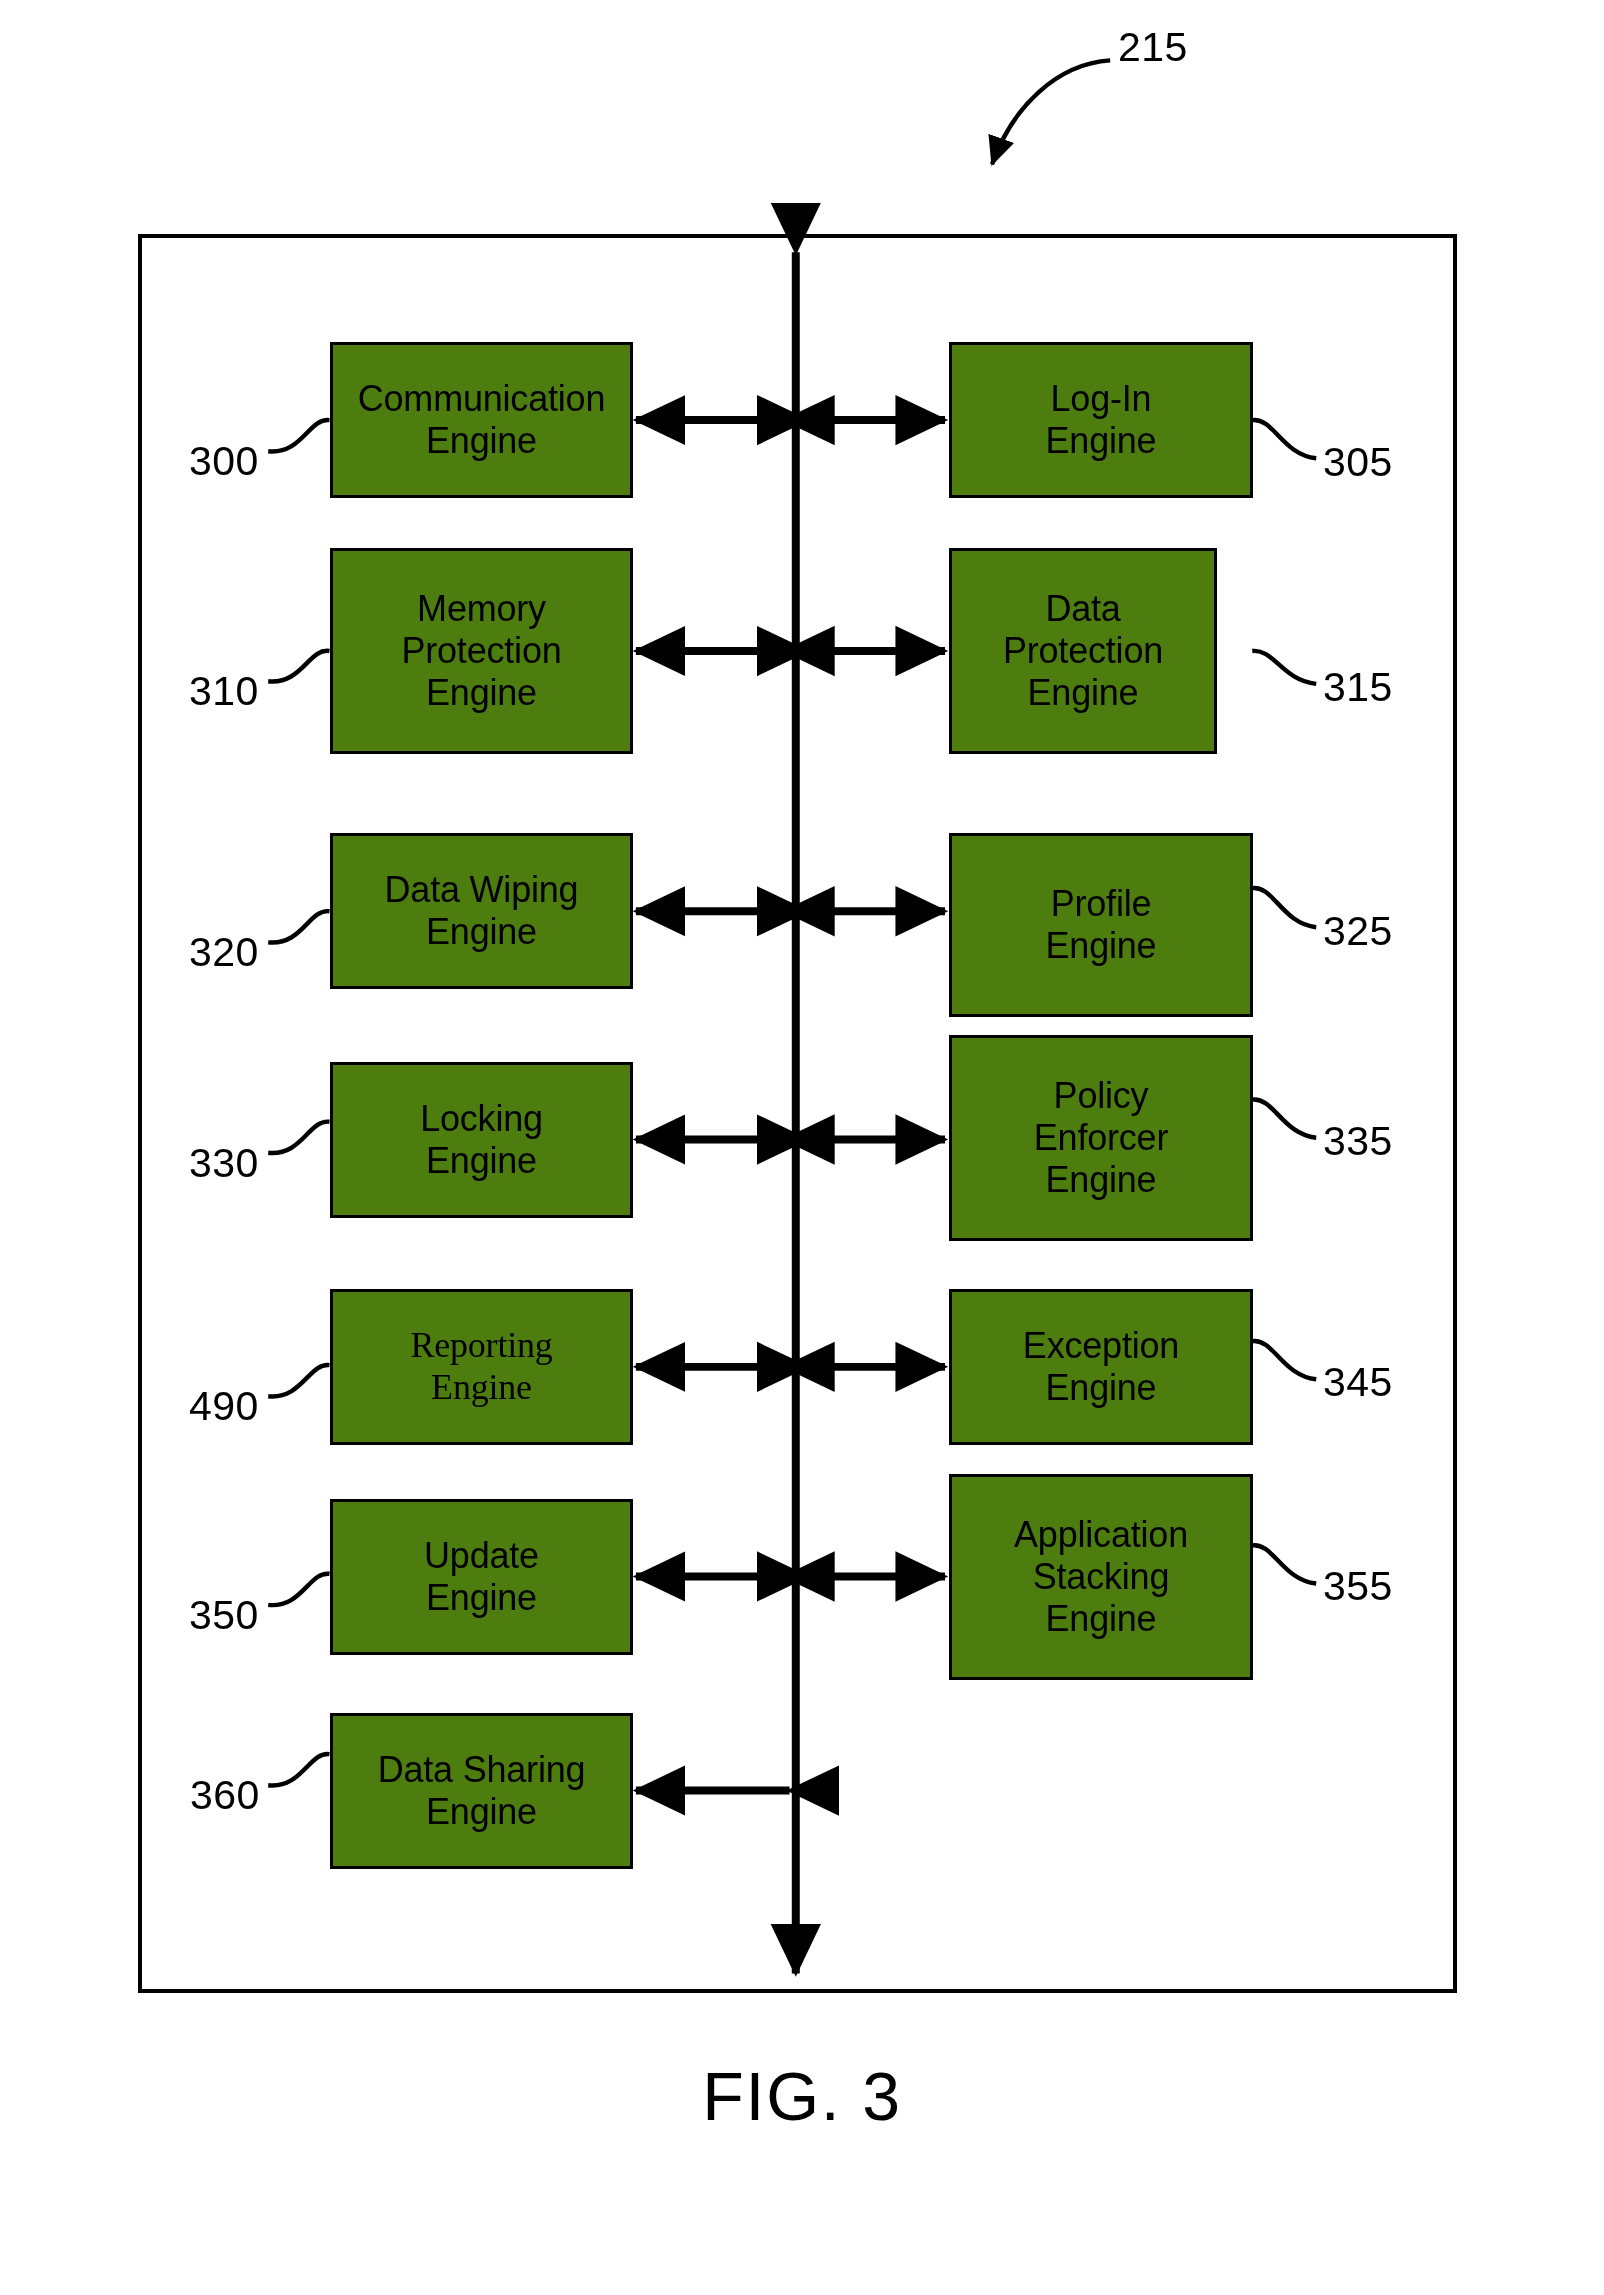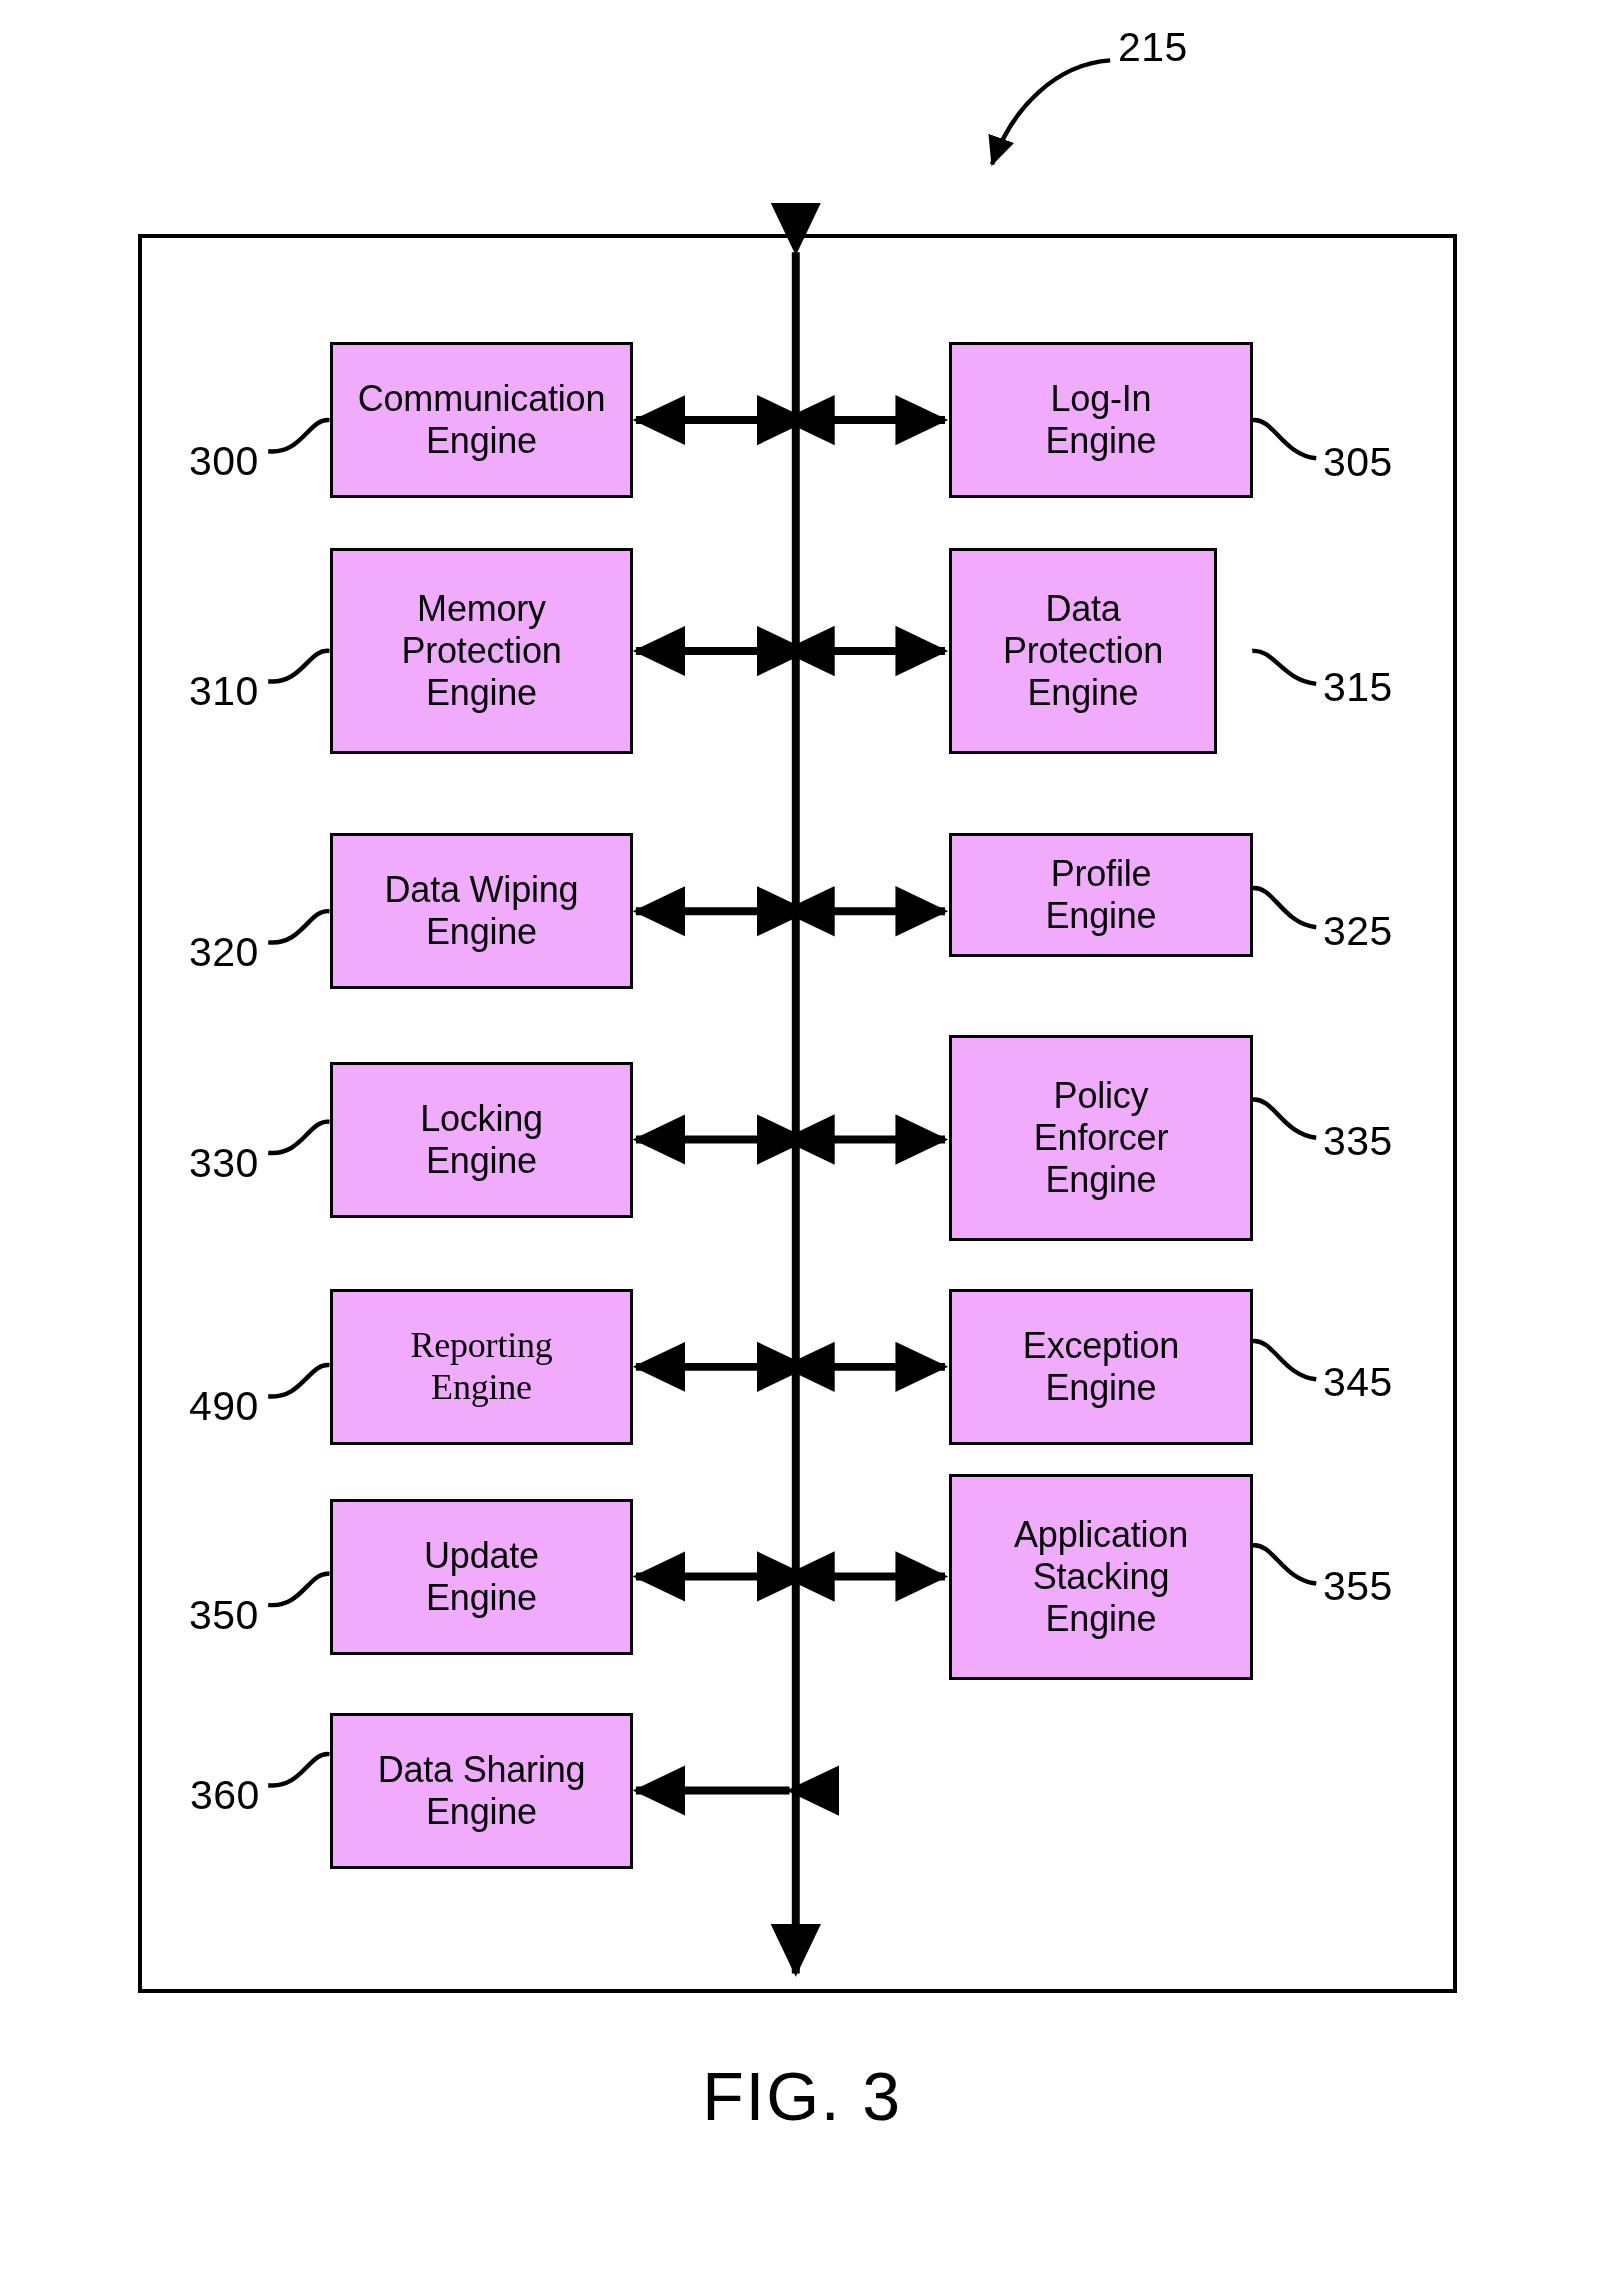--- a/index.html
+++ b/index.html
@@ -34,21 +34,21 @@
     border: 4.4px solid #000;
     box-sizing: border-box;
     background: #fff;
   }
 
   
   .engine-box {
     position: absolute;
     box-sizing: border-box;
     border: 3.6px solid #000;
-    background: #f0abfc;
+    background: #4d7c0f;
     display: flex;
     align-items: center;
     justify-content: center;
     text-align: center;
     line-height: 1.16;
     font-size: 36px;
     letter-spacing: -0.2px;
   }
   .engine-box .label-text {
     display: block;
@@ -124,21 +124,21 @@
 
   <div class="engine-box" style="left:949px; top:342px; width:304px; height:156px;">
     <span class="label-text">Log-In
 Engine</span>
   </div>
   <div class="engine-box" style="left:949px; top:548px; width:268px; height:206px;">
     <span class="label-text">Data
 Protection
 Engine</span>
   </div>
-  <div class="engine-box" style="left:949px; top:833px; width:304px; height:124px;">
+  <div class="engine-box" style="left:949px; top:833px; width:304px; height:184px;">
     <span class="label-text">Profile
 Engine</span>
   </div>
   <div class="engine-box" style="left:949px; top:1035px; width:304px; height:206px;">
     <span class="label-text">Policy
 Enforcer
 Engine</span>
   </div>
   <div class="engine-box" style="left:949px; top:1289px; width:304px; height:156px;">
     <span class="label-text">Exception

